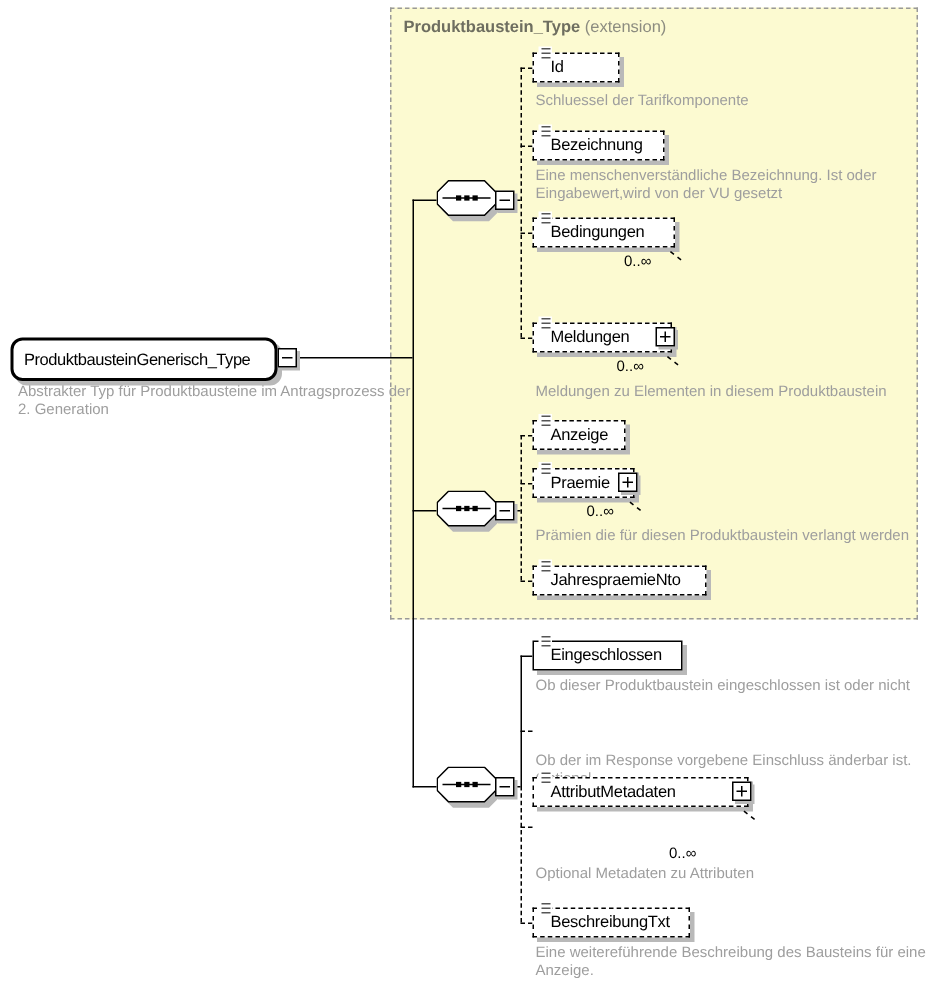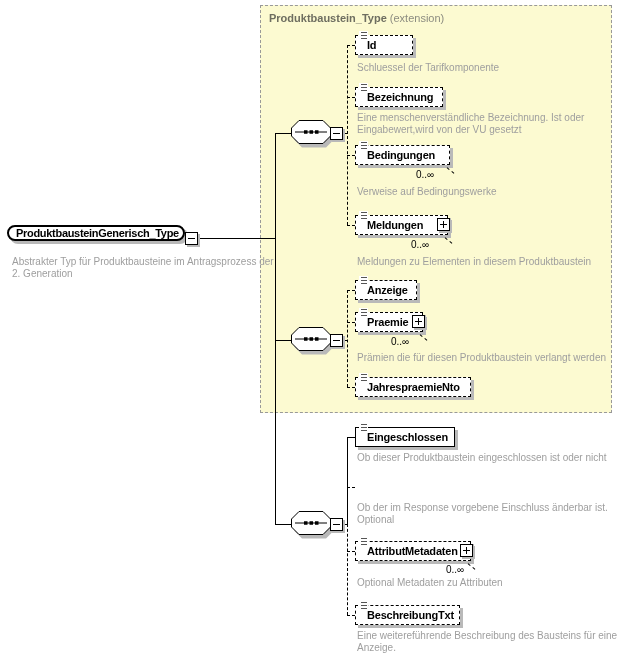--- a/index.html
+++ b/index.html
@@ -20,39 +20,39 @@
   .vline{position:absolute;width:0;border-left:1px solid #000;}
   .dash-h{border-top-style:dashed;}
   .dash-v{border-left-style:dashed;}
   
   .el{
     position:absolute;height:20px;box-sizing:border-box;background:#fff;
     border:1.5px solid #000;box-shadow:3px 3px 0 #b9b9b9;
     display:flex;align-items:center;padding-left:11px;
   }
   .el.opt{border:1px dashed #000;}
-  .el-label{font-size:11px;font-weight:bold;color:#000;white-space:nowrap;letter-spacing:-0.2px;}
+  .el-label{font-size:11px;font-weight:normal;color:#000;white-space:nowrap;letter-spacing:-0.2px;}
   .el-icon{position:absolute;left:3px;top:-5px;width:9px;height:9px;background:#fff;}
   .el-icon::after{
     content:"";position:absolute;left:2px;top:1px;width:6px;height:1px;background:#555;
     box-shadow:0 3px 0 #555,0 6px 0 #555;
   }
   .el.multi::after{
     content:"";position:absolute;right:-6px;bottom:-7px;width:9px;height:0;
     border-top:1px dashed #000;transform:rotate(38deg);
   }
   
   .toggle{position:absolute;width:13px;height:13px;box-sizing:border-box;background:#fff;
     border:1px solid #000;box-shadow:2px 2px 0 #b9b9b9;}
   .toggle .h{position:absolute;left:2px;right:2px;top:5px;height:1px;background:#000;}
   .toggle.plus .v{position:absolute;top:2px;bottom:2px;left:5px;width:1px;background:#000;}
   .el .toggle{right:-3px;top:2px;position:absolute;}
   
   #root-el{
-    position:absolute;left:7px;top:225px;width:178px;height:16px;box-sizing:border-box;
+    position:absolute;left:7px;top:225px;width:178px;height:29px;box-sizing:border-box;
     background:#fff;border:2px solid #000;border-radius:8px;box-shadow:3px 3px 0 #b9b9b9;
     display:flex;align-items:center;padding-left:7px;
   }
   #root-el .el-label{font-size:11px;letter-spacing:-0.3px;}
   
   .desc{position:absolute;font-size:10px;line-height:12px;color:#9e9e9e;white-space:nowrap;}
   .desc.wrap{white-space:normal;}
   .occ{position:absolute;font-size:10px;color:#000;white-space:nowrap;}
   .seq{position:absolute;width:46px;height:30px;}
 </style>
@@ -149,21 +149,20 @@
     <span class="el-icon"></span>
     <span class="el-label">Bezeichnung</span>
   </div>
   <div class="desc wrap" style="left:357px;top:112px;width:252px">Eine menschenverständliche Bezeichnung. Ist oder Eingabewert,wird von der VU gesetzt</div>
 
   <div class="el opt multi" style="left:355px;top:145px;width:95px">
     <span class="el-icon"></span>
     <span class="el-label">Bedingungen</span>
   </div>
   <div class="occ" style="left:416px;top:169px">0..∞</div>
-  <div class="desc" style="left:357px;top:186px">Verweise auf Bedingungswerke</div>
 
   <div class="el opt multi" style="left:355px;top:215px;width:93px">
     <span class="el-icon"></span>
     <span class="el-label">Meldungen</span>
     <span class="toggle plus">
         <span class="h"></span>
         <span class="v"></span>
       </span>
   </div>
   <div class="occ" style="left:411px;top:239px">0..∞</div>
@@ -191,21 +190,21 @@
   </div>
 
   <div class="el" style="left:355px;top:427px;width:100px">
     <span class="el-icon"></span>
     <span class="el-label">Eingeschlossen</span>
   </div>
   <div class="desc" style="left:357px;top:452px">Ob dieser Produktbaustein eingeschlossen ist oder nicht</div>
 
   <div class="desc wrap" style="left:357px;top:502px;width:268px">Ob der im Response vorgebene Einschluss änderbar ist. Optional</div>
 
-  <div class="el opt multi" style="left:355px;top:541px;width:116px">
+  <div class="el opt multi" style="left:355px;top:518px;width:144px">
     <span class="el-icon"></span>
     <span class="el-label">AttributMetadaten</span>
     <span class="toggle plus">
         <span class="h"></span>
         <span class="v"></span>
       </span>
   </div>
   <div class="occ" style="left:446px;top:564px">0..∞</div>
   <div class="desc" style="left:357px;top:577px">Optional Metadaten zu Attributen</div>
 

